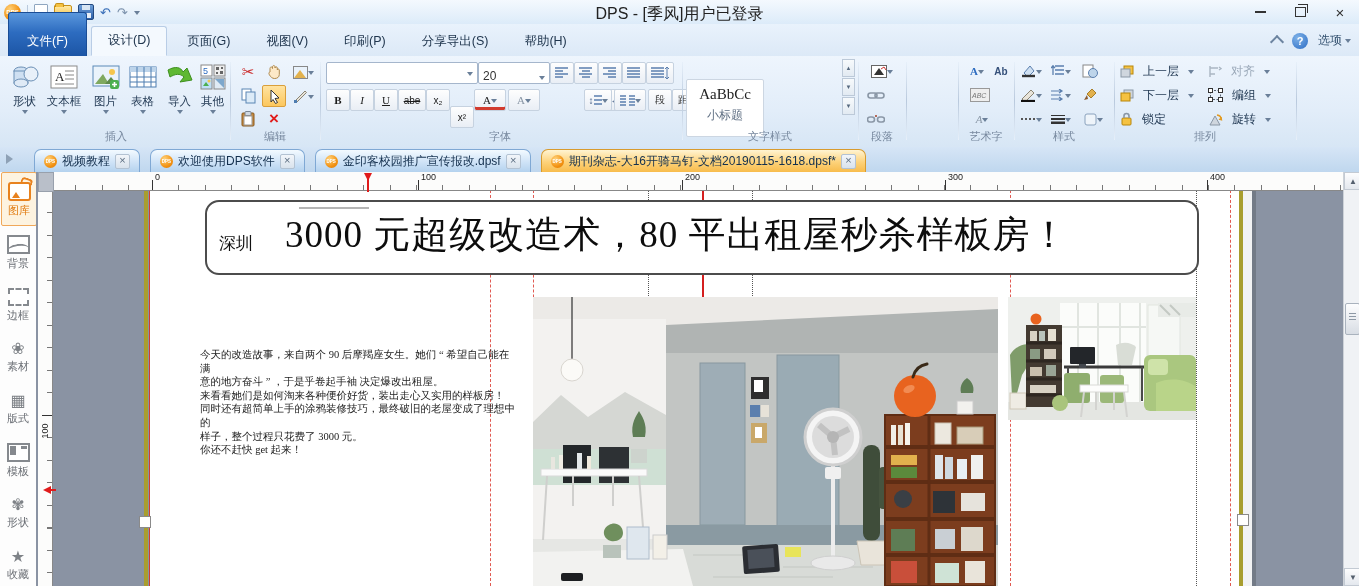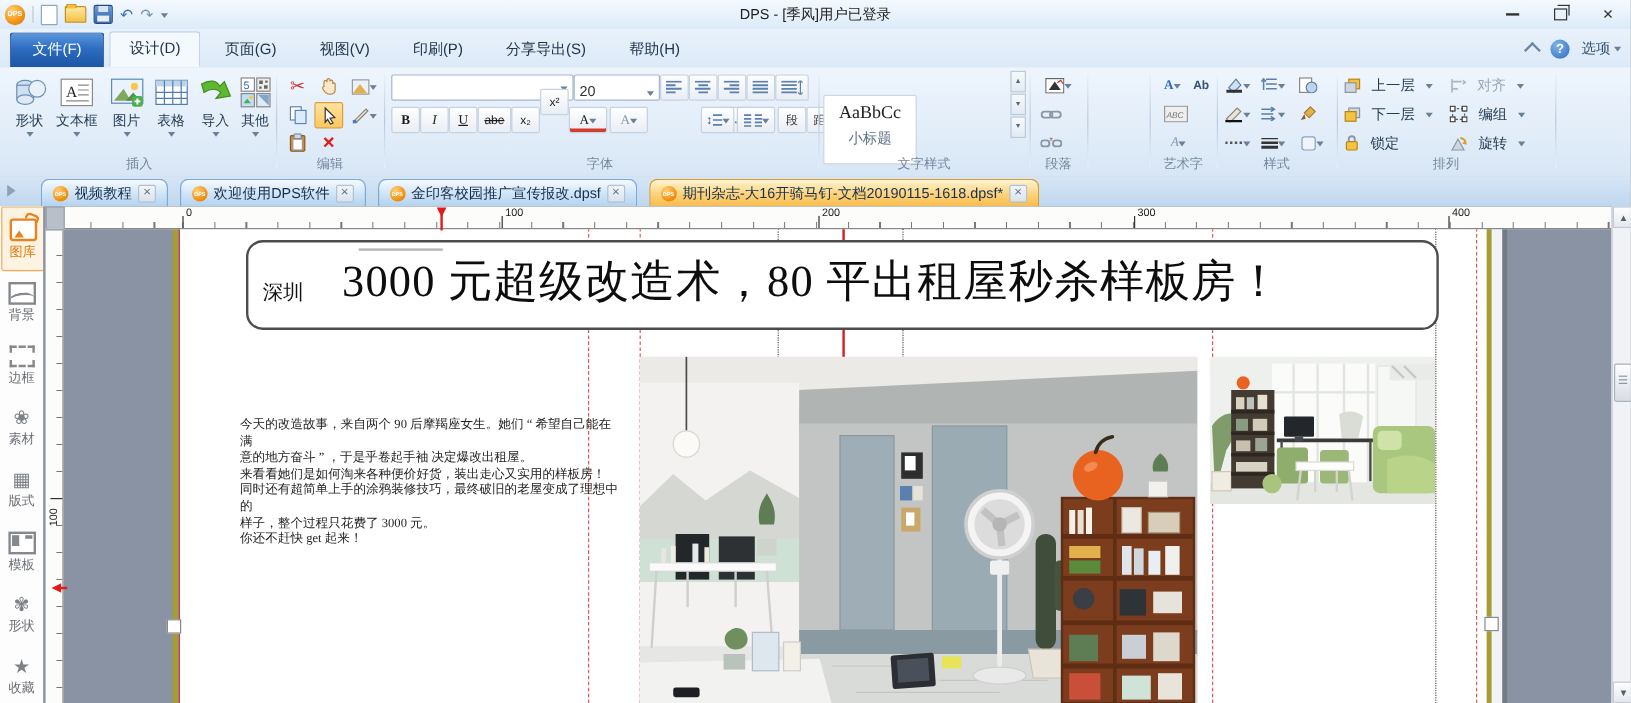--- a/index.html
+++ b/index.html
@@ -14,33 +14,33 @@
     color:#fff;font-size:6px;font-weight:bold;display:flex;align-items:center;justify-content:center;}
   .qat-sep{width:1px;height:14px;background:#b9c9dc;}
   .ic-newdoc{width:12px;height:15px;background:#fff;border:1px solid #8fa6c0;border-radius:1px;}
   .ic-folder{width:16px;height:12px;position:relative;background:linear-gradient(#ffe9a6,#f4c141);border:1px solid #c79018;border-radius:1px 2px 1px 1px;}
   .ic-folder:before{content:"";position:absolute;left:0;top:-3px;width:7px;height:3px;background:#f4c141;border:1px solid #c79018;border-bottom:none;border-radius:2px 2px 0 0;}
   .ic-save{width:14px;height:14px;background:linear-gradient(#6e9fd8,#2d5fa8);border:1px solid #23497f;border-radius:2px;position:relative;}
   .ic-save:before{content:"";position:absolute;left:3px;top:0;width:8px;height:5px;background:#d8e6f4;}
   .ic-save:after{content:"";position:absolute;left:2px;bottom:1px;width:10px;height:5px;background:#e9eff7;}
   .arrowglyph{font-size:13px;color:#3a6fb8;line-height:1;}
   .arrowglyph.gray{color:#7d93ad;}
-  .title-text{position:absolute;left:0;right:0;top:4px;text-align:center;font-size:12px;color:#222;}
+  .title-text{position:absolute;left:0;right:0;top:4px;text-align:center;font-size:16px;color:#222;}
   .winbtns{position:absolute;right:6px;top:2px;display:flex;gap:14px;align-items:center;height:20px;}
   .wb{width:26px;height:18px;display:flex;align-items:center;justify-content:center;color:#333;}
   .wb-min{width:11px;height:2px;background:#333;}
   .wb-restore{width:9px;height:8px;border:1px solid #333;position:relative;background:#fff0;}
   .wb-restore:before{content:"";position:absolute;left:2px;top:-4px;width:9px;height:8px;border:1px solid #333;border-left:none;border-bottom:none;}
   .wb-close{font-size:15px;line-height:1;}
   
   .menurow{position:absolute;left:0;top:24px;width:1359px;height:32px;
     background:linear-gradient(#e9f2fc,#dce9f7);border-bottom:1px solid #bccfe6;}
   .mtabs{position:absolute;left:8px;top:4px;display:flex;align-items:flex-end;height:28px;gap:4px;}
   .mtab{padding:5px 16px 6px;border-radius:3px 3px 0 0;font-size:12.5px;color:#20364e;}
-  .mtab.file{background:linear-gradient(#5a97dd,#2d6cc0 45%,#1c55a5);color:#fff;border:1px solid #1a4d96;border-bottom:none;padding:5px 18px 6px;}
+  .mtab.file{background:linear-gradient(#5a97dd,#2d6cc0 45%,#1c55a5);color:#fff;border:1px solid #1a4d96;border-bottom:none;padding:20px 18px 6px;}
   .mtab.active{background:#f4f9fe;border:1px solid #b9cde6;border-bottom:1px solid #f4f9fe;}
   .menuright{position:absolute;right:8px;top:8px;display:flex;align-items:center;gap:10px;}
   .chev-up{width:8px;height:8px;border-left:2px solid #6c84a0;border-top:2px solid #6c84a0;transform:rotate(45deg);margin-top:3px;}
   .help-circ{width:16px;height:16px;border-radius:50%;background:radial-gradient(circle at 35% 30%,#7fb2e8,#2b6cc4);
     color:#fff;font-size:11px;font-weight:bold;display:flex;align-items:center;justify-content:center;}
   .opts{font-size:12px;color:#33516f;display:flex;align-items:center;gap:3px;}
   .car{display:inline-block;width:0;height:0;border:3px solid transparent;border-top:4px solid #6a7f99;margin-top:4px;}
   
   .ribbon{position:absolute;left:0;top:56px;width:1359px;height:91px;
     background:linear-gradient(#eef5fd,#e2edf9 60%,#d7e6f5);border-bottom:1px solid #c2d3e8;}
@@ -348,21 +348,21 @@
             <path d="M0 1h13M0 4h13M0 7h13M0 10h13" stroke="#5b7fae" stroke-width="1.4"></path>
             <path d="M16 0v12M14 2l2-2 2 2M14 10l2 2 2-2" stroke="#5b7fae" fill="none"></path>
           </svg>
         </div>
 
       <div class="sbtn" style="left:4px;top:33px;font-weight:bold;font-family:'Liberation Serif',serif;">B</div>
       <div class="sbtn" style="left:28px;top:33px;font-style:italic;font-family:'Liberation Serif',serif;">I</div>
       <div class="sbtn" style="left:52px;top:33px;text-decoration:underline;font-family:'Liberation Serif',serif;">U</div>
       <div class="sbtn" style="left:76px;top:33px;width:26px;text-decoration:line-through;font-size:10px;">abe</div>
       <div class="sbtn" style="left:104px;top:33px;font-size:10px;">x₂</div>
-      <div class="sbtn" style="left:128px;top:18px;font-size:10px;">x²</div>
+      <div class="sbtn" style="left:128px;top:50px;font-size:10px;">x²</div>
       <div class="sbtn" style="left:152px;top:33px;width:30px;font-family:'Liberation Serif',serif;box-shadow:inset 0 -3px 0 #d23b2e;">
           <span>A</span>
           <span class="car"></span>
         </div>
       <div class="sbtn" style="left:186px;top:33px;width:30px;color:#8a97a6;font-family:'Liberation Serif',serif;">
           <span>A</span>
           <span class="car"></span>
         </div>
       <div class="sbtn" style="left:228px;top:33px;width:30px;font-size:9px;font-weight:bold;color:#35507a;margin-left:46px;">
         <span>AV</span>

